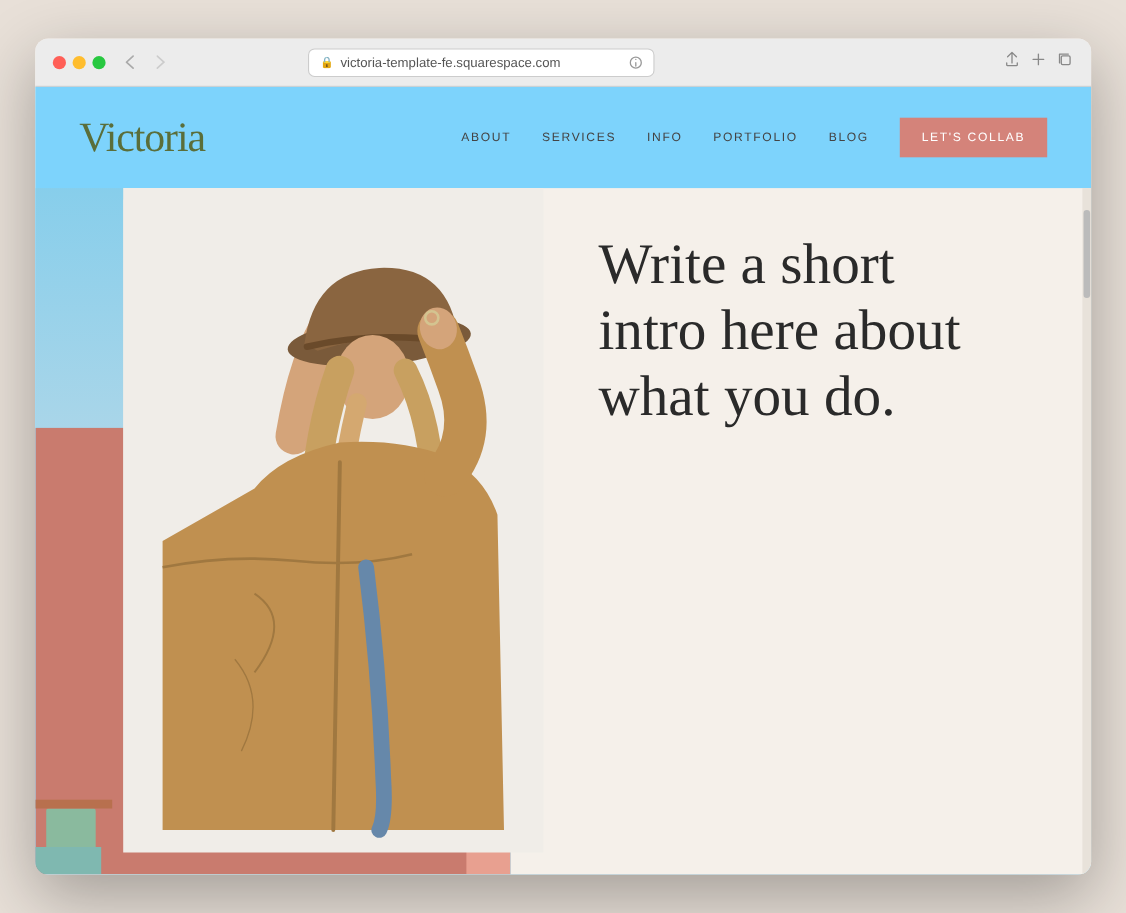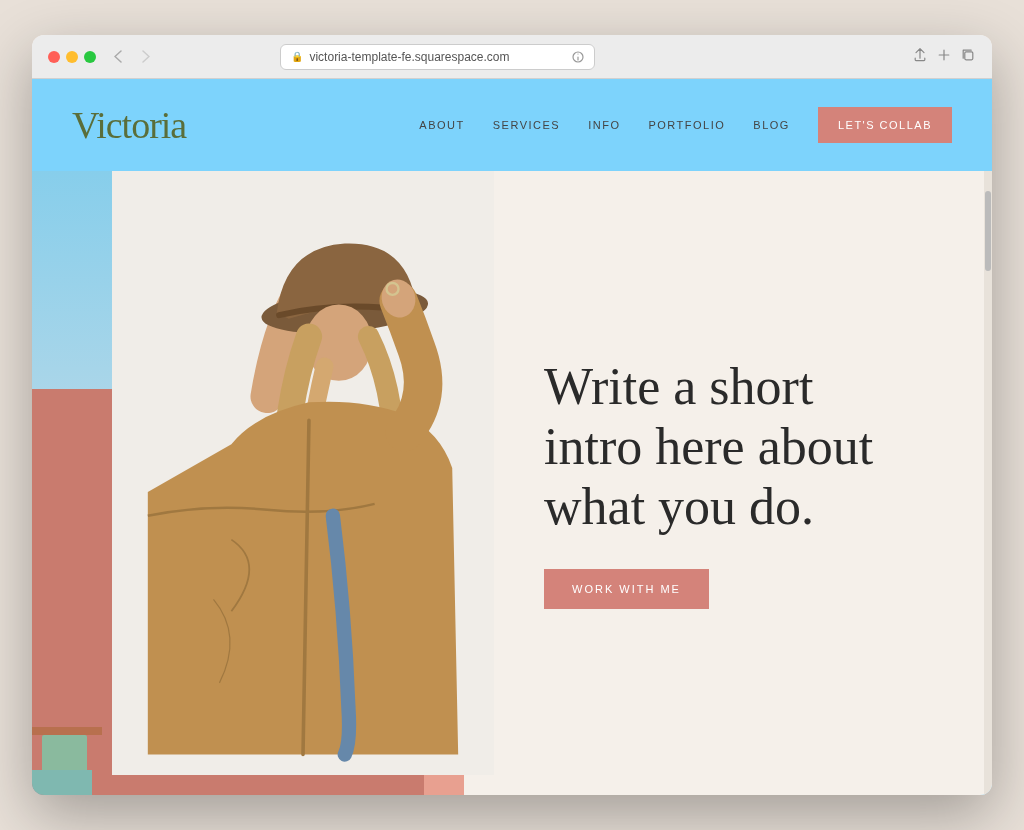--- a/index.html
+++ b/index.html
@@ -210,21 +210,21 @@
     .portrait-svg {
       width: 100%;
       height: 100%;
     }
 
     
     .hero-right {
       flex: 1;
       display: flex;
       flex-direction: column;
-      justify-content: center;
+      justify-content: space-between;
       padding: 40px 60px 40px 80px;
       background: #f5f0ea;
     }
 
     .hero-heading {
       font-family: Georgia, 'Times New Roman', serif;
       font-size: 52px;
       line-height: 1.15;
       color: #2a2a2a;
       font-weight: normal;
@@ -390,21 +390,20 @@
             <path d="M100 300 Q130 320 100 360" stroke="#a07840" stroke-width="1.5" fill="none"></path>
             <path d="M85 350 Q110 380 90 420" stroke="#a07840" stroke-width="1" fill="none"></path>
           </svg>
         </div>
       </div>
 
       <div class="hero-right">
         <h1 class="hero-heading">
           <span>Write a short intro here about what you do.</span>
         </h1>
-        <button class="hero-cta">WORK WITH ME</button>
       </div>
 
       <div class="scrollbar">
         <div class="scrollbar-thumb"></div>
       </div>
     </div>
 
   </div>
 </div>
 

